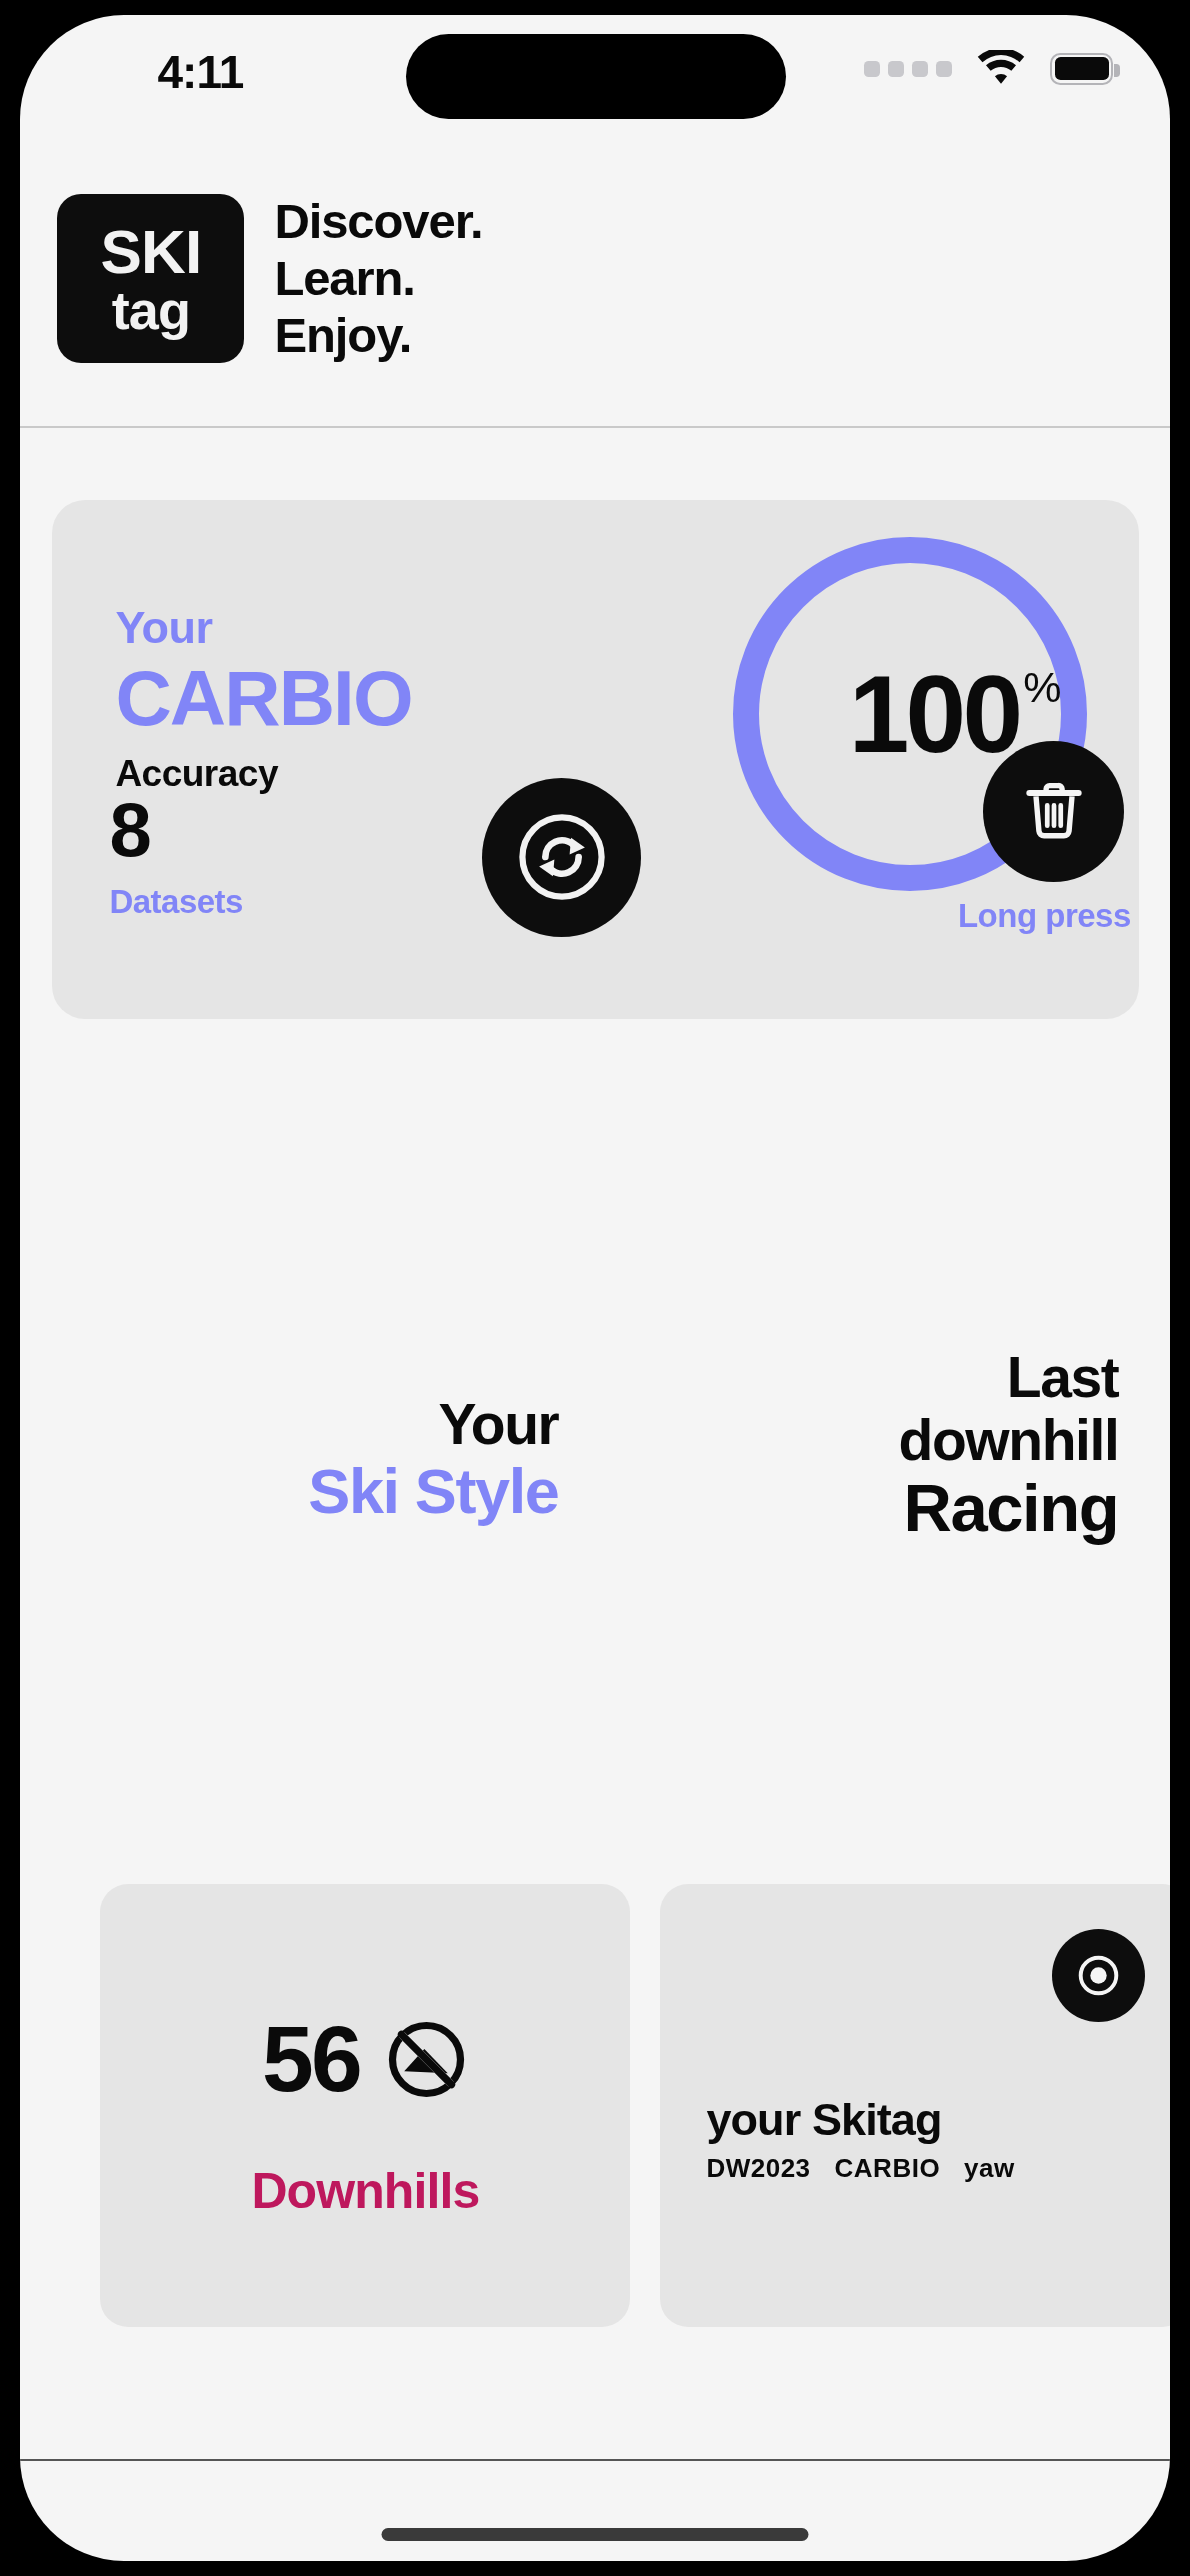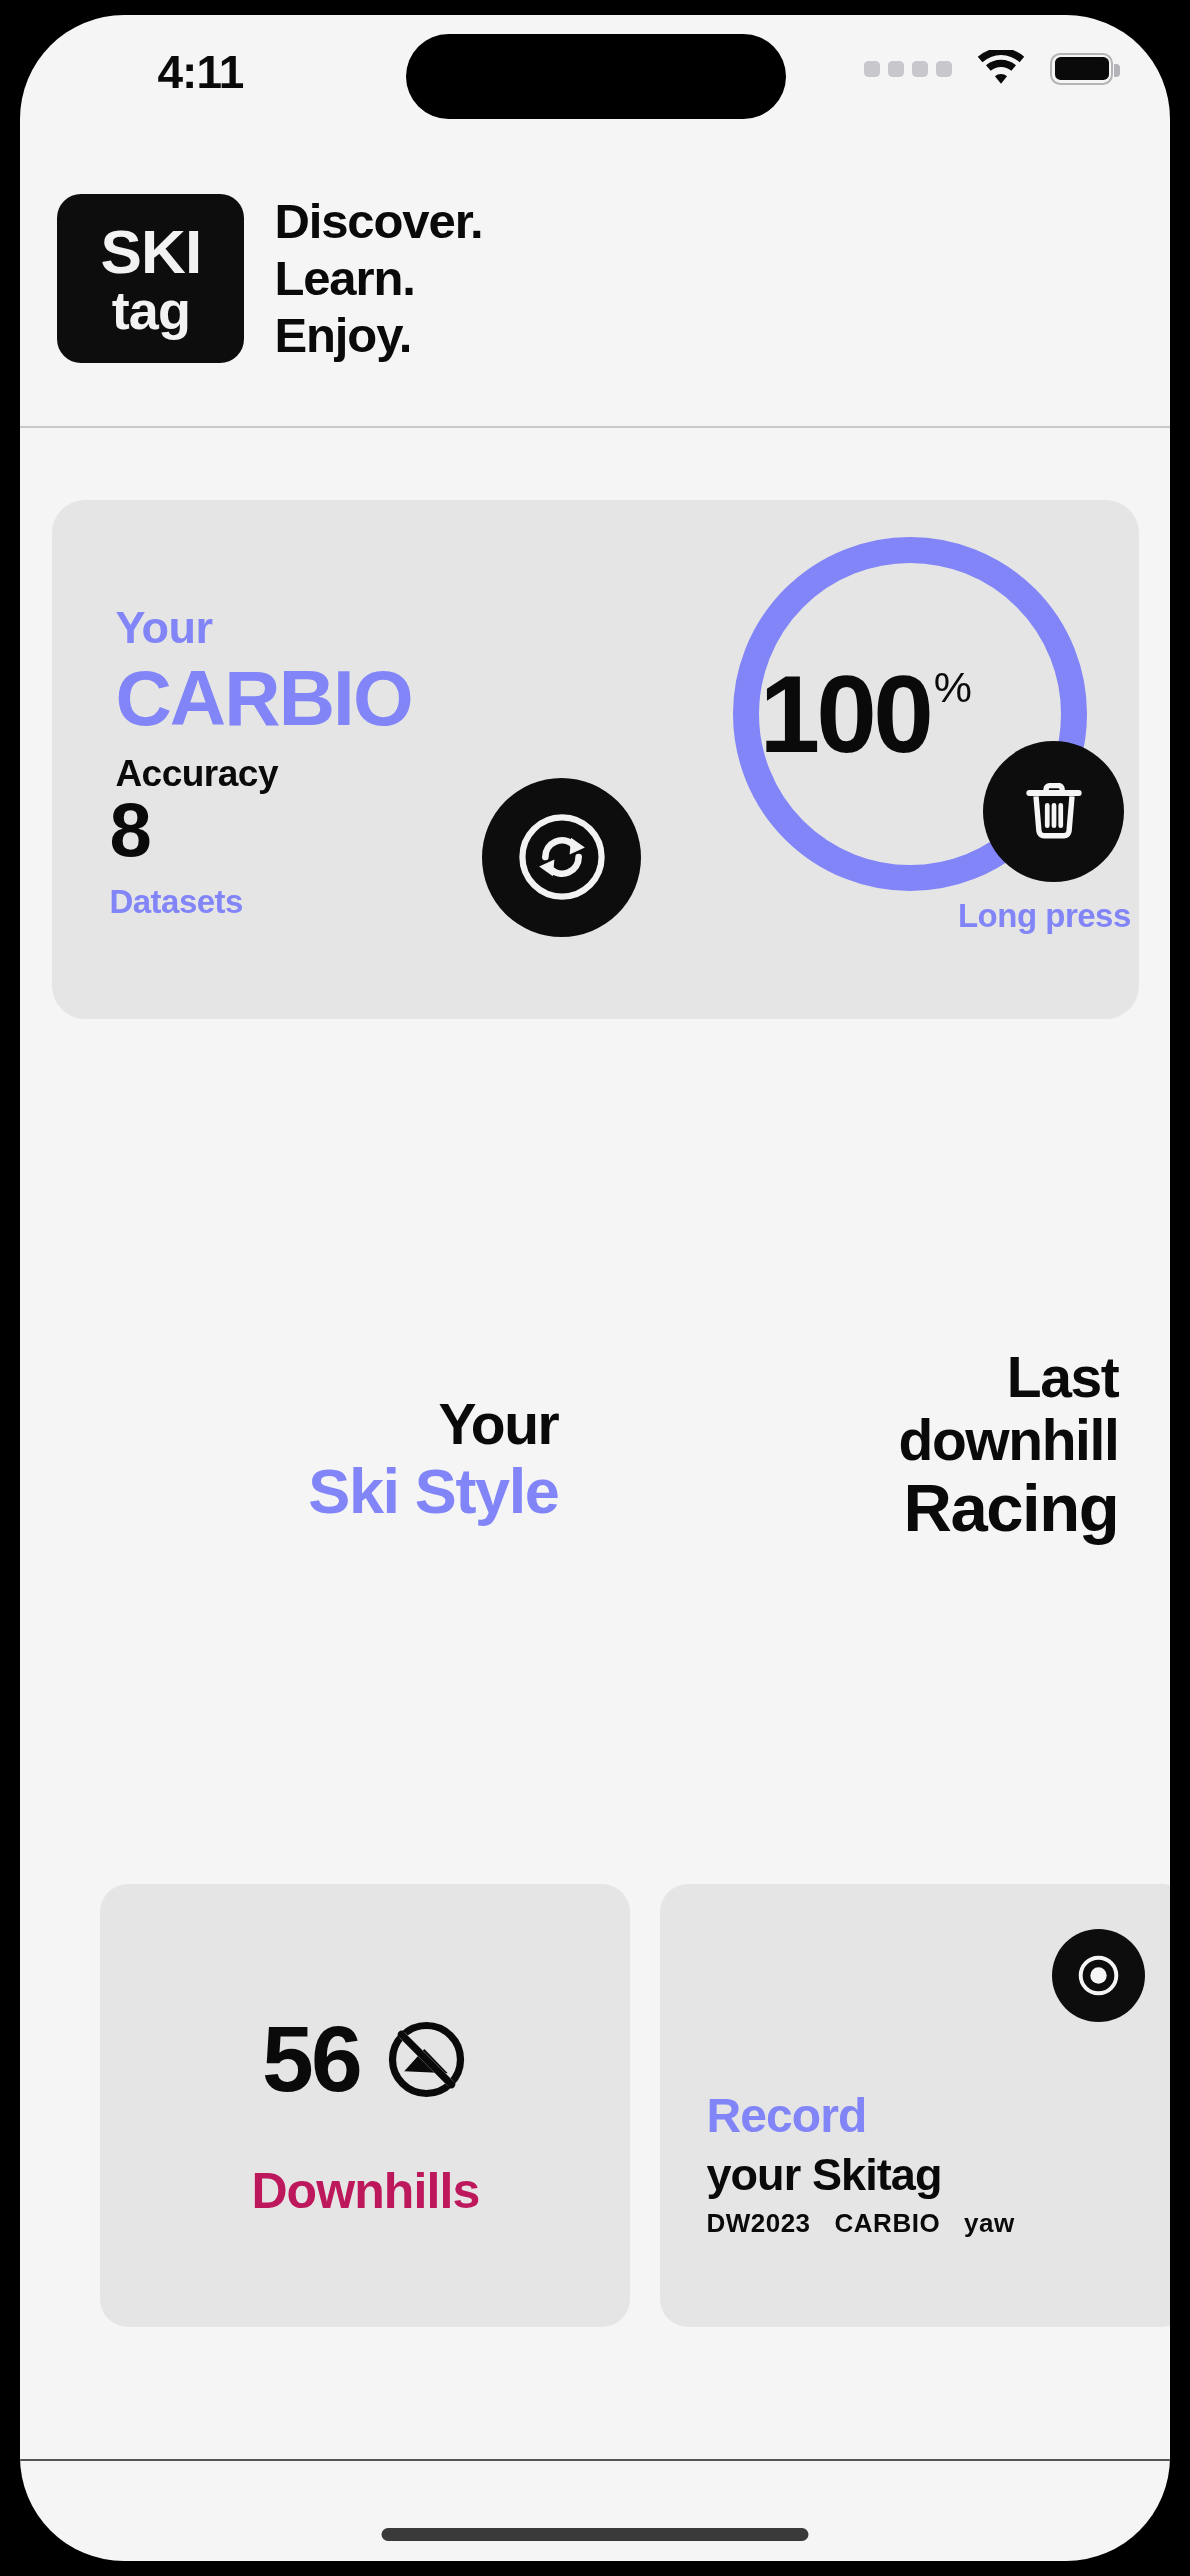--- a/index.html
+++ b/index.html
@@ -105,21 +105,21 @@
     letter-spacing:-1.9px; line-height:1.05; margin-top:3.7px;
   }
   #hero-labels .accuracy {
     font-size:37px; font-weight:700; color:#0a0a0a;
     letter-spacing:-0.5px; margin-top:13px;
   }
   #ring {
     position:absolute; right:52px; top:37px;
     width:354px; height:354px; border-radius:50%;
     border:26px solid #8185f7;
-    display:flex; align-items:center; justify-content:flex-start;
+    display:flex; align-items:center; justify-content:flex-end;
   }
   #ring .num {
     font-size:109px; font-weight:700; color:#0a0a0a; letter-spacing:-3.7px;
   }
   #ring .pct {
     font-size:43px; font-weight:400; color:#0a0a0a; align-self:flex-start;
     margin-top:100px; margin-left:3.7px;
   }
 
   
@@ -330,21 +330,20 @@
         </div>
 
         <div class="card" id="card-right">
           <div id="rec-btn">
             <svg width="57" height="57" viewBox="0 0 32 32">
               <circle cx="16" cy="16" r="10" fill="none" stroke="#f5f5f5" stroke-width="2.2"></circle>
               <circle cx="16" cy="16" r="4.6" fill="#f5f5f5"></circle>
             </svg>
           </div>
           <div id="rec-text">
-            <div class="r">Record</div>
             <div class="s">your Skitag</div>
             <div id="rec-meta">
               <span>DW2023</span>
               <span>CARBIO</span>
               <span>yaw</span>
             </div>
           </div>
         </div>
 
       </div>

